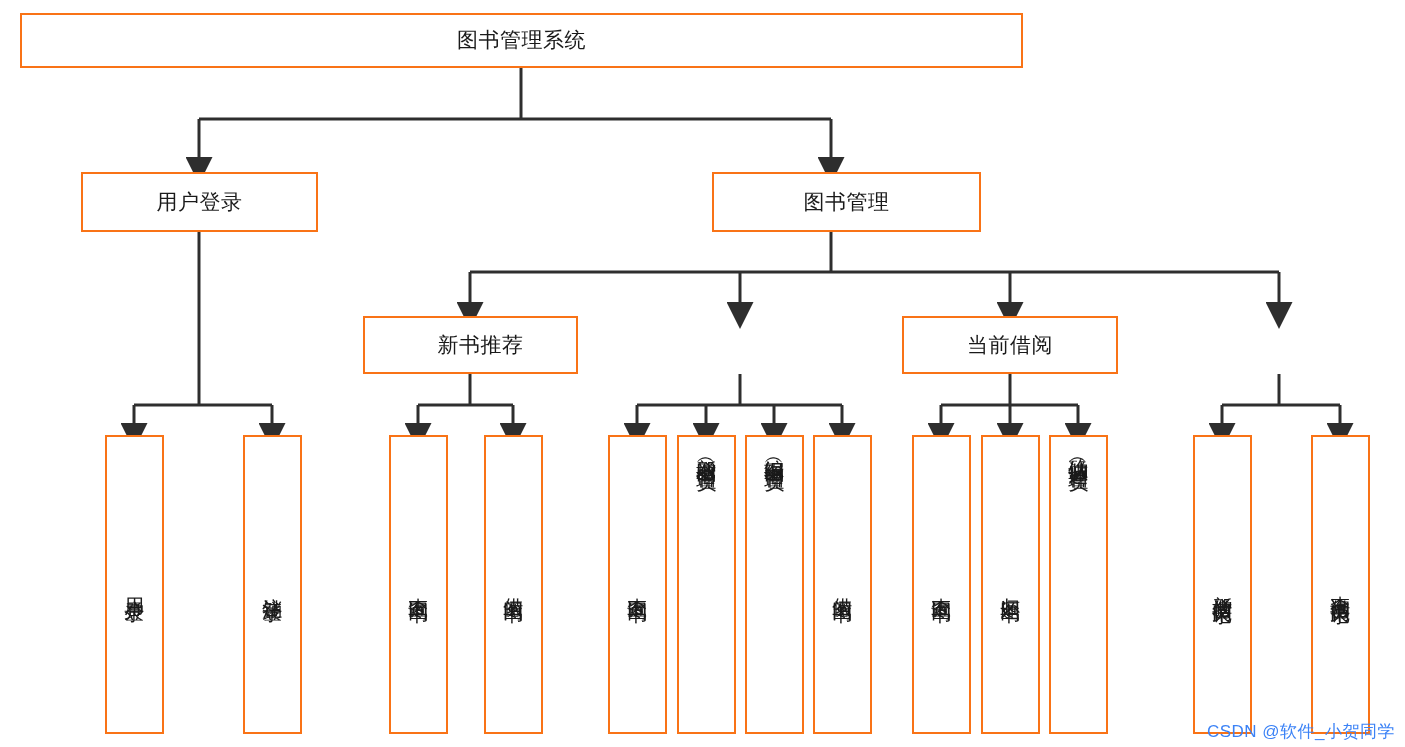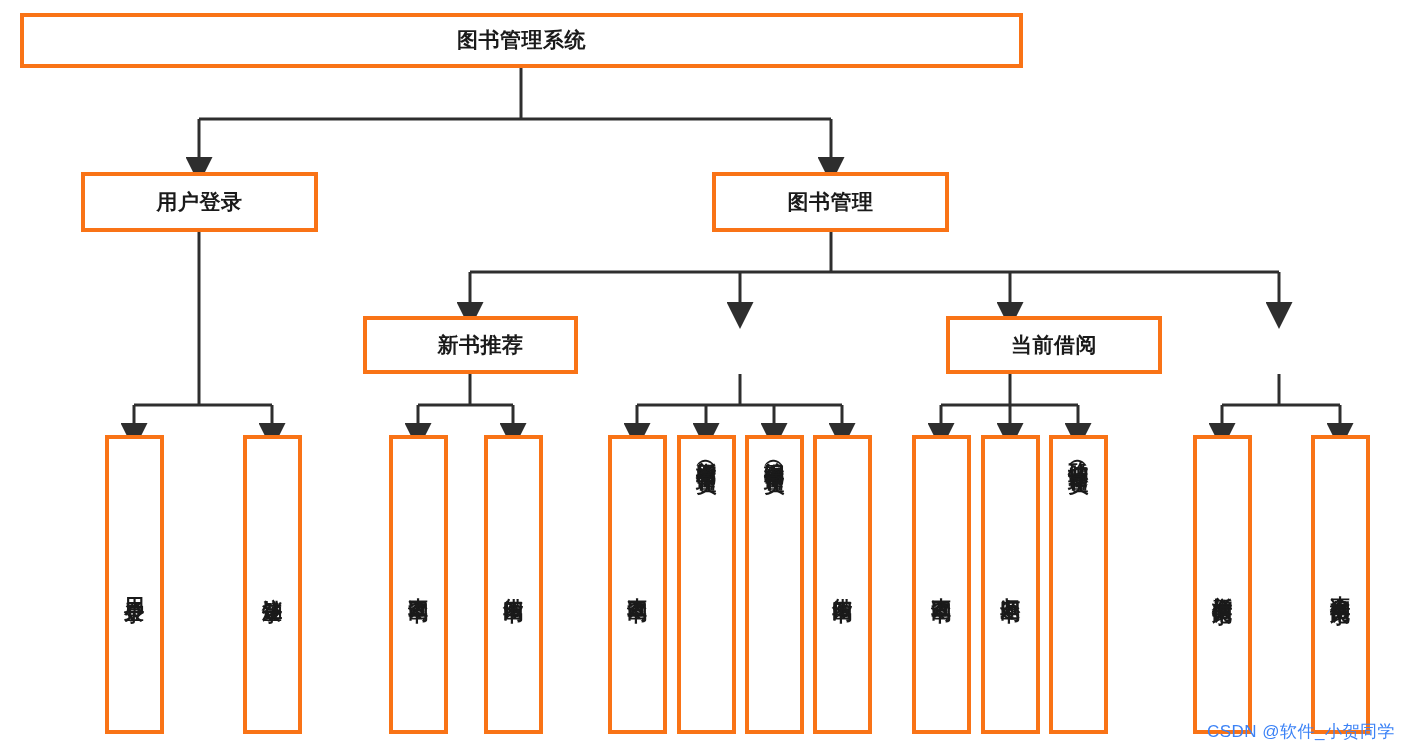--- a/index.html
+++ b/index.html
@@ -23,26 +23,25 @@
     position: absolute;
     left: 0;
     top: 0;
     width: 1405px;
     height: 747px;
   }
   .node-box {
     position: absolute;
     box-sizing: border-box;
     background: #ffffff;
-    border: 4px solid #f97316;
+    border: 2px solid #f97316;
     display: flex;
     align-items: center;
     justify-content: center;
     overflow: hidden;
-    font-weight: bold;
   }
   .node-label-h {
     font-size: 21px;
     line-height: 1.15;
     color: #1a1a1a;
     white-space: nowrap;
     letter-spacing: 0.5px;
   }
   .node-label-v {
     font-size: 20px;
@@ -131,30 +130,30 @@
   </svg>
 
   <div class="node-box" style="left:20px; top:13px; width:1003px; height:55px;">
     <span class="node-label-h">图书管理系统</span>
   </div>
 
   <div class="node-box" style="left:81px; top:172px; width:237px; height:60px;">
     <span class="node-label-h">用户登录</span>
   </div>
 
-  <div class="node-box" style="left:712px; top:172px; width:237px; height:60px;text-align:center;">
+  <div class="node-box" style="left:712px; top:172px; width:269px; height:60px;text-align:center;">
     <span class="node-label-h">图书管理</span>
   </div>
 
   <div class="node-box" style="left:363px; top:316px; width:215px; height:58px;padding-left:20px;">
     <span class="node-label-h">新书推荐</span>
   </div>
 
 
-  <div class="node-box" style="left:902px; top:316px; width:216px; height:58px;margin-left:44px;">
+  <div class="node-box" style="left:902px; top:316px; width:216px; height:58px;">
     <span class="node-label-h">当前借阅</span>
   </div>
 
 
   <div class="node-box leaf-box" style="left:105px; top:435px; width:59px; height:299px;">
     <span class="node-label-v">用户登录</span>
   </div>
 
   <div class="node-box leaf-box" style="left:243px; top:435px; width:59px; height:299px;">
     <span class="node-label-v">注销登录</span>

